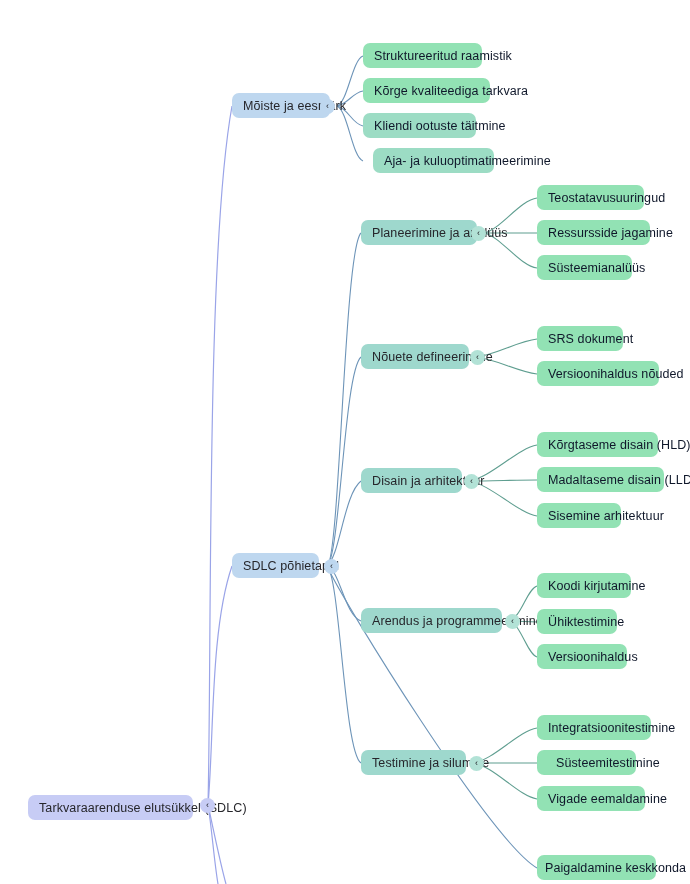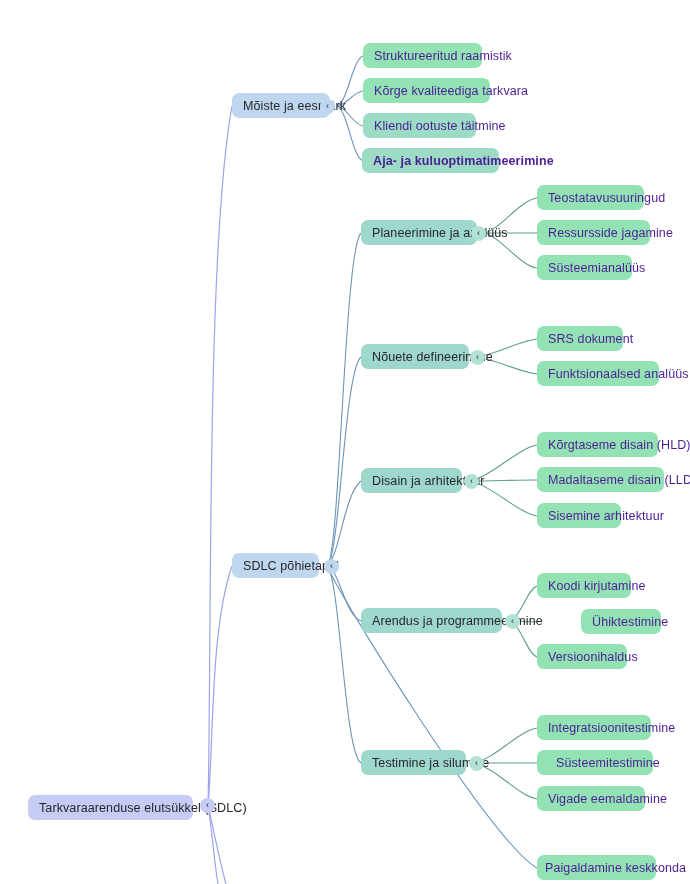--- a/index.html
+++ b/index.html
@@ -54,21 +54,21 @@
     height: 25px;
   }
   .node-l2 {
     background: #9ed8cd;
     color: #26262b;
     font-size: 12.5px;
     height: 25px;
   }
   .node-l3 {
     background: #92e2b4;
-    color: #4c1d95;
+    color: #0f172a;
     font-size: 12.5px;
     height: 25px;
   }
   .node-l3.teal {
     background: #9cdcc4;
   }
   .badge {
     position: absolute;
     width: 15px;
     height: 15px;
@@ -147,21 +147,21 @@
 
   <div class="node node-l3" style="left:363px; top:43px; width:119px;">
     <span>Struktureeritud raamistik</span>
   </div>
   <div class="node node-l3" style="left:363px; top:78px; width:127px;">
     <span>Kõrge kvaliteediga tarkvara</span>
   </div>
   <div class="node node-l3 teal" style="left:363px; top:113px; width:113px;">
     <span>Kliendi ootuste täitmine</span>
   </div>
-  <div class="node node-l3 teal" style="left:362px; top:148px; width:137px;font-weight:bold;">
+  <div class="node node-l3 teal" style="left:373px; top:148px; width:121px;">
     <span>Aja- ja kuluoptimatimeerimine</span>
   </div>
 
   <div class="node node-l1" style="left:232px; top:553px; width:87px;">
     <span>SDLC põhietapid</span>
   </div>
   <div class="badge badge-l1" style="left:324px; top:559px;">
     <span>‹</span>
   </div>
 
@@ -184,21 +184,21 @@
   <div class="node node-l2" style="left:361px; top:344px; width:108px;">
     <span>Nõuete defineerimine</span>
   </div>
   <div class="badge badge-l2" style="left:470px; top:350px;">
     <span>‹</span>
   </div>
   <div class="node node-l3" style="left:537px; top:326px; width:86px;">
     <span>SRS dokument</span>
   </div>
   <div class="node node-l3" style="left:537px; top:361px; width:122px;">
-    <span>Funktsionaalsed analüüs</span>
+    <span>Versioonihaldus nõuded</span>
   </div>
 
   <div class="node node-l2" style="left:361px; top:468px; width:101px;">
     <span>Disain ja arhitektuur</span>
   </div>
   <div class="badge badge-l2" style="left:464px; top:474px;">
     <span>‹</span>
   </div>
   <div class="node node-l3" style="left:537px; top:432px; width:121px;">
     <span>Kõrgtaseme disain (HLD)</span>
@@ -212,37 +212,37 @@
 
   <div class="node node-l2" style="left:361px; top:608px; width:141px;">
     <span>Arendus ja programmeerimine</span>
   </div>
   <div class="badge badge-l2" style="left:505px; top:614px;">
     <span>‹</span>
   </div>
   <div class="node node-l3" style="left:537px; top:573px; width:94px;">
     <span>Koodi kirjutamine</span>
   </div>
-  <div class="node node-l3" style="left:537px; top:609px; width:80px;margin-left:44px;">
+  <div class="node node-l3" style="left:537px; top:609px; width:80px;">
     <span>Ühiktestimine</span>
   </div>
   <div class="node node-l3" style="left:537px; top:644px; width:90px;">
     <span>Versioonihaldus</span>
   </div>
 
   <div class="node node-l2" style="left:361px; top:750px; width:105px;">
     <span>Testimine ja silumine</span>
   </div>
   <div class="badge badge-l2" style="left:469px; top:756px;">
     <span>‹</span>
   </div>
   <div class="node node-l3" style="left:537px; top:715px; width:114px;">
     <span>Integratsioonitestimine</span>
   </div>
-  <div class="node node-l3" style="left:537px; top:750px; width:116px;padding-left:19px;">
+  <div class="node node-l3" style="left:537px; top:750px; width:99px;padding-left:19px;">
     <span>Süsteemitestimine</span>
   </div>
   <div class="node node-l3" style="left:537px; top:786px; width:108px;">
     <span>Vigade eemaldamine</span>
   </div>
 
   <div class="node node-l3" style="left:537px; top:855px; width:119px;padding-left:8px;">
     <span>Paigaldamine keskkonda</span>
   </div>
 </div>

